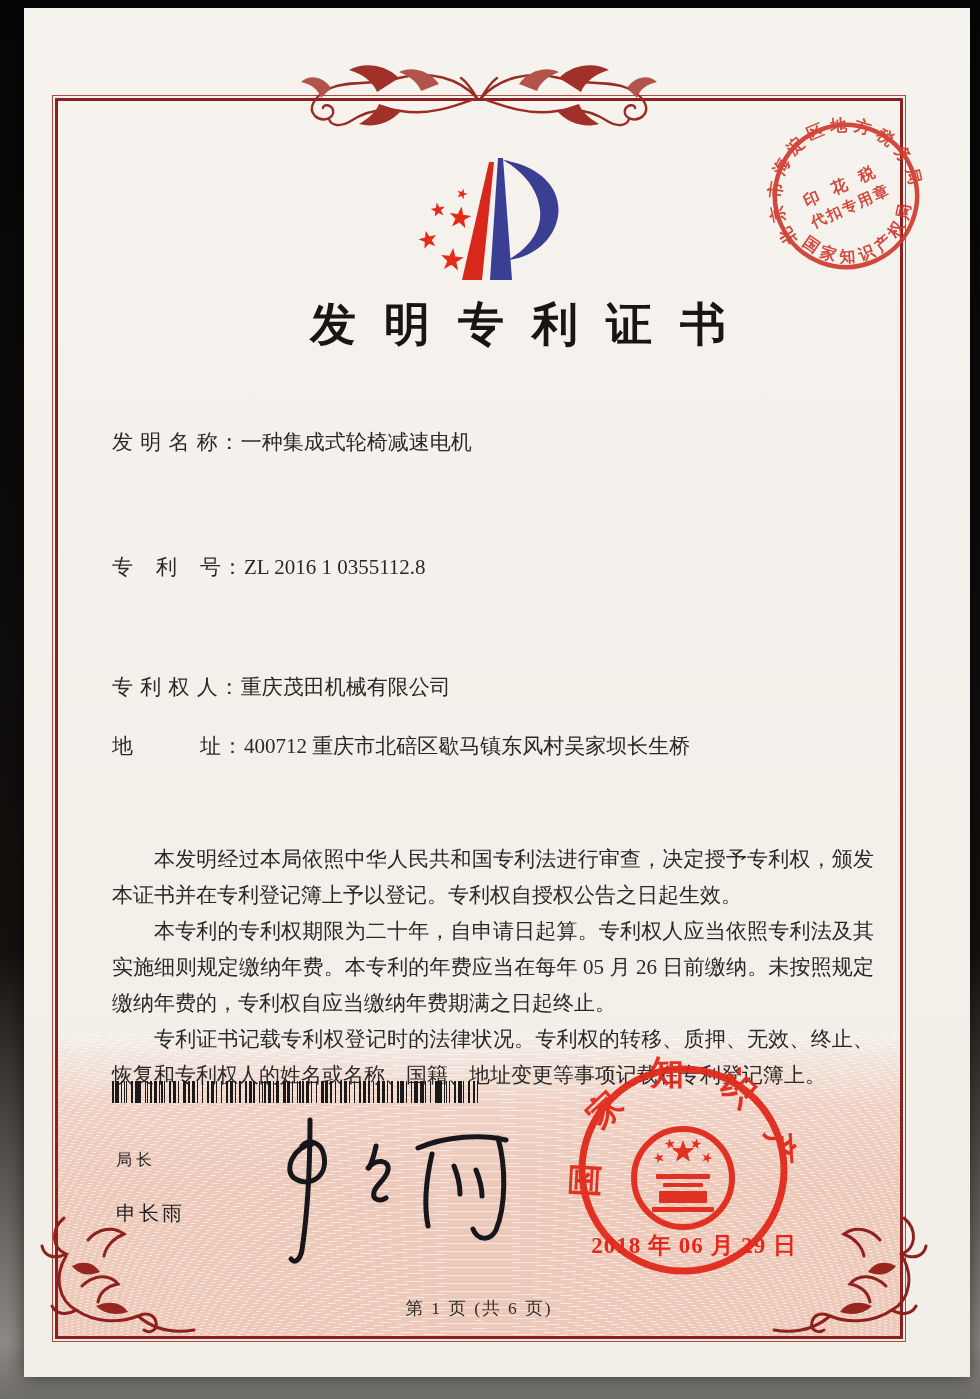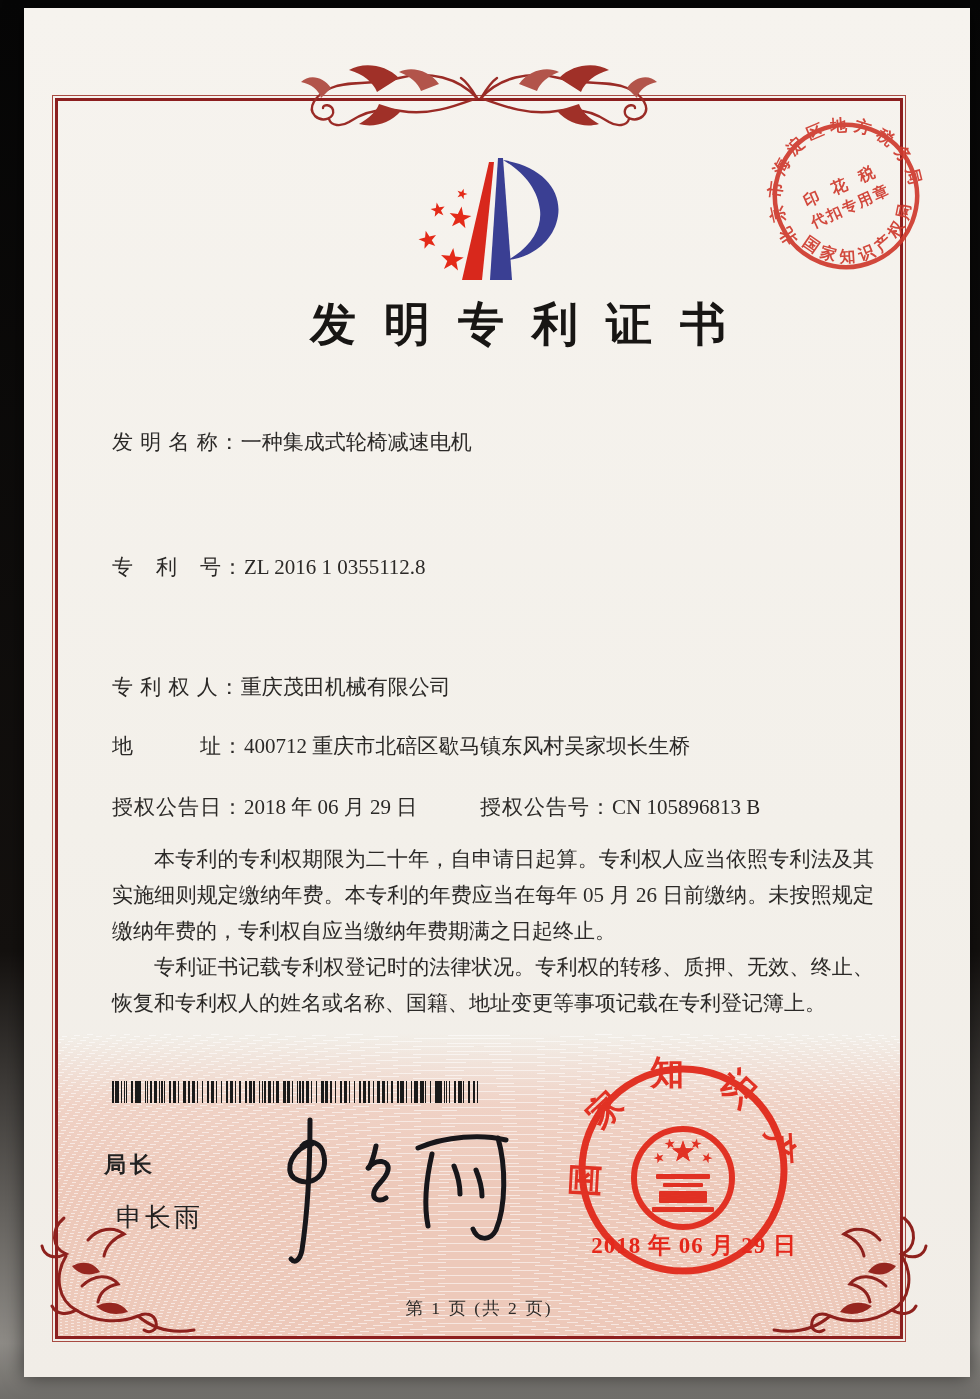--- a/index.html
+++ b/index.html
@@ -24,22 +24,22 @@
   .row{position:absolute;left:88px;width:770px;font-size:21px;color:#2b2927;white-space:nowrap;}
   .row .lbl{letter-spacing:1px;}
   .grant-no{position:absolute;left:368px;top:0;}
   .paras{position:absolute;left:88px;top:833px;width:762px;font-size:21px;line-height:36px;
          color:#2b2927;text-align:justify;}
   .paras p{margin:0;text-indent:2em;}
   .barcode{position:absolute;left:88px;top:1073px;width:366px;height:22px;
      background-image:
        repeating-linear-gradient(90deg,#1a1a1a 0 2px,transparent 2px 4px,#1a1a1a 4px 7px,transparent 7px 9px,#1a1a1a 9px 10px,transparent 10px 14px,#1a1a1a 14px 15px,transparent 15px 19px),
        repeating-linear-gradient(90deg,transparent 0 3px,#1a1a1a 3px 5px,transparent 5px 12px,#1a1a1a 12px 13px,transparent 13px 23px);}
-  .signer-title{position:absolute;left:80px;top:1142px;font-size:22px;letter-spacing:4px;color:#222;font-weight:bold;}
-  .signer-name{position:absolute;left:92px;top:1192px;font-size:26px;letter-spacing:3px;color:#222;}
+  .signer-title{position:absolute;left:92px;top:1142px;font-size:16px;letter-spacing:4px;color:#222;}
+  .signer-name{position:absolute;left:92px;top:1192px;font-size:20px;letter-spacing:3px;color:#222;}
   .signature-svg{position:absolute;left:226px;top:1104px;}
   .seal-svg{position:absolute;left:534px;top:1037px;opacity:.94;}
   .seal-date{position:absolute;left:545px;top:1222px;width:250px;text-align:center;
              font-size:23px;font-weight:600;letter-spacing:1px;color:#e5281b;}
   .stamp-svg{position:absolute;left:734px;top:100px;opacity:.92;}
   .footer{position:absolute;left:28px;top:1288px;width:854px;text-align:center;
           font-size:17.5px;letter-spacing:2px;color:#2e2c2a;}
   .logo-svg{position:absolute;left:366px;top:140px;}
   .ornament-top{position:absolute;left:255px;top:50px;}
   .corner-left{position:absolute;left:14px;top:1206px;}
@@ -126,28 +126,23 @@
   </div>
   <div class="row" style="top:545px">
     <span class="lbl">专　利　号：</span><span>ZL 2016 1 0355112.8</span>
   </div>
   <div class="row" style="top:665px">
     <span class="lbl">专 利 权 人：</span><span>重庆茂田机械有限公司</span>
   </div>
   <div class="row" style="top:724px">
     <span class="lbl">地　　　址：</span><span>400712 重庆市北碚区歇马镇东风村吴家坝长生桥</span>
   </div>
-  <div class="row" style="top:785px">
-    <span class="lbl">授权公告日：</span><span>2018 年 06 月 29 日</span>
-    <span class="grant-no">
-      <span class="lbl">授权公告号：</span><span>CN 105896813 B</span>
-    </span>
-  </div>
 
   <div class="paras">
+    <p>本发明经过本局依照中华人民共和国专利法进行审查，决定授予专利权，颁发本证书并在专利登记簿上予以登记。专利权自授权公告之日起生效。</p>
     <p>本专利的专利权期限为二十年，自申请日起算。专利权人应当依照专利法及其实施细则规定缴纳年费。本专利的年费应当在每年 05 月 26 日前缴纳。未按照规定缴纳年费的，专利权自应当缴纳年费期满之日起终止。</p>
     <p>专利证书记载专利权登记时的法律状况。专利权的转移、质押、无效、终止、恢复和专利权人的姓名或名称、国籍、地址变更等事项记载在专利登记簿上。</p>
   </div>
 
   <div class="barcode"></div>
 
   <div class="signer-title">局长</div>
   <div class="signer-name">申长雨</div>
 
   <svg class="signature-svg" width="300" height="160" viewBox="0 0 300 160">
@@ -201,15 +196,15 @@
         <textPath href="#stampTop" startOffset="2">北京市海淀区地方税务局</textPath>
       </text>
       <text font-size="16" letter-spacing="5" font-weight="700">
         <textPath href="#stampBot" startOffset="2">国家知识产权局</textPath>
       </text>
       <text x="0" y="-6" text-anchor="middle" font-size="16" letter-spacing="5" font-weight="700">印 花 税</text>
       <text x="0" y="16" text-anchor="middle" font-size="15" letter-spacing="2" font-weight="700">代扣专用章</text>
     </g>
   </svg>
 
-  <div class="footer">第 1 页 (共 2 页)</div>
+  <div class="footer">第 1 页 (共 6 页)</div>
 
 </div>
 
 </body></html>

